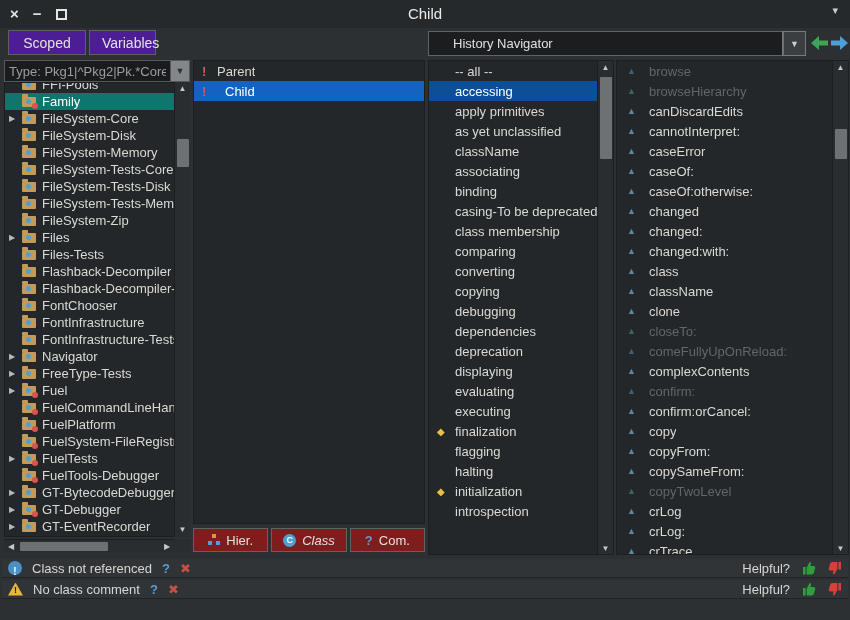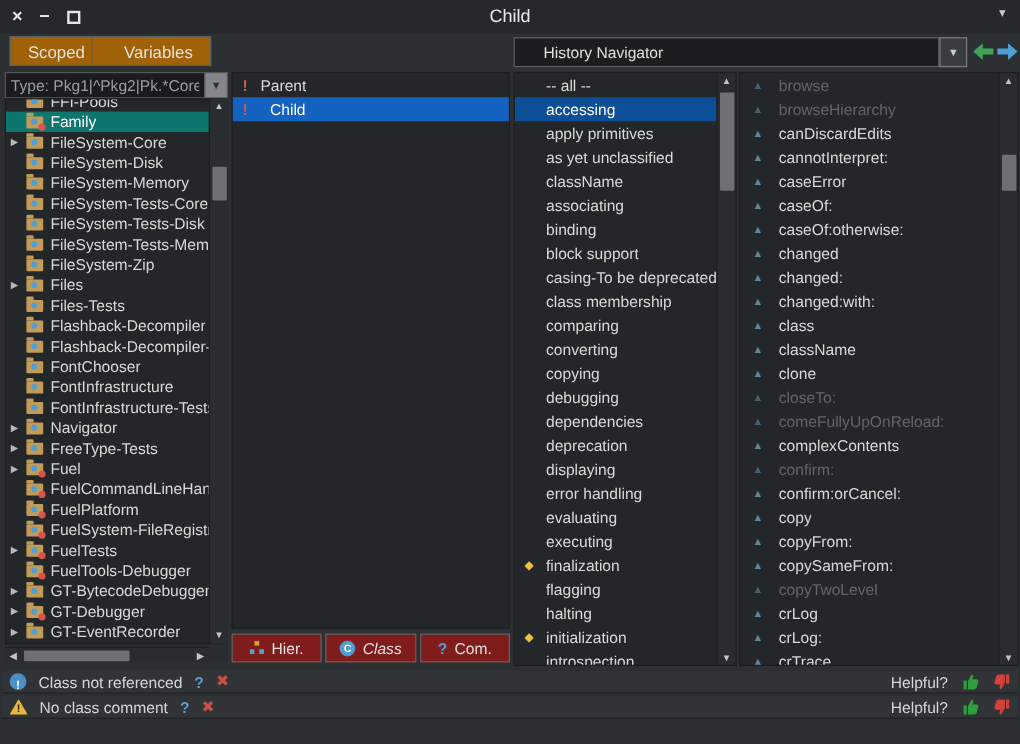--- a/index.html
+++ b/index.html
@@ -8,23 +8,23 @@
 
   
   .titlebar { position:absolute; left:0; top:0; width:850px; height:28px; background:#26292c; }
   .win-controls { position:absolute; left:10px; top:4px; display:flex; gap:14px; align-items:center; height:20px; }
   .wc { color:#e8e6e3; font-size:15px; font-weight:bold; line-height:18px; cursor:default; }
   .maxbox { width:11px; height:11px; border:2px solid #e8e6e3; display:inline-block; }
   .title { position:absolute; left:0; right:0; top:5px; text-align:center; font-size:15px; color:#eceae7; }
   .title-menu { position:absolute; right:12px; top:4px; color:#cfcdca; font-size:11px; }
 
   
-  .tab { position:absolute; top:30px; height:25px; background:#a16207; border:1px solid #5d6164; color:#e4e2df; font-size:14px; font-family:inherit; text-align:center; }
+  .tab { position:absolute; top:30px; height:25px; background:#4c1d95; border:1px solid #5d6164; color:#e4e2df; font-size:14px; font-family:inherit; text-align:center; }
   .tab-scoped { left:8px; width:78px; }
-  .tab-vars { left:76px; width:100px;padding-left:12px; }
+  .tab-vars { left:89px; width:67px;padding-left:12px; }
   .combo { position:absolute; left:428px; top:31px; width:378px; height:25px; background:#1b1d1e; border:1px solid #606366; display:flex; align-items:center;padding-left:16px; }
   .combo-text { flex:1; padding-left:8px; font-size:13px; color:#e2e0dd; }
   .combo-btn { width:22px; height:23px; background:#3a3e41; border-left:1px solid #6a6e71; outline:1px solid #777b7e; color:#caccce; font-size:9px; display:flex; align-items:center; justify-content:center; }
   .combo-btn i, .filter-btn i { font-style:normal; }
   .nav-arrow { position:absolute; top:36px; }
   .nav-back { left:811px; }
   .nav-fwd { left:831px; }
 
   
   .pane { position:absolute; background:#242729; border:1px solid #1c1e20; }
@@ -445,24 +445,20 @@
         <div class="proto-row">
           <span class="p-marker">◆</span>
           <span class="row-label">associating</span>
         </div>
 
         <div class="proto-row">
           <span class="p-marker">◆</span>
           <span class="row-label">binding</span>
         </div>
 
-        <div class="proto-row">
-          <span class="p-marker">◆</span>
-          <span class="row-label">block support</span>
-        </div>
 
         <div class="proto-row">
           <span class="p-marker">◆</span>
           <span class="row-label">casing-To be deprecated</span>
         </div>
 
         <div class="proto-row">
           <span class="p-marker">◆</span>
           <span class="row-label">class membership</span>
         </div>
@@ -495,24 +491,20 @@
         <div class="proto-row">
           <span class="p-marker">◆</span>
           <span class="row-label">deprecation</span>
         </div>
 
         <div class="proto-row">
           <span class="p-marker">◆</span>
           <span class="row-label">displaying</span>
         </div>
 
-        <div class="proto-row">
-          <span class="p-marker">◆</span>
-          <span class="row-label">error handling</span>
-        </div>
 
         <div class="proto-row">
           <span class="p-marker">◆</span>
           <span class="row-label">evaluating</span>
         </div>
 
         <div class="proto-row">
           <span class="p-marker">◆</span>
           <span class="row-label">executing</span>
         </div>

